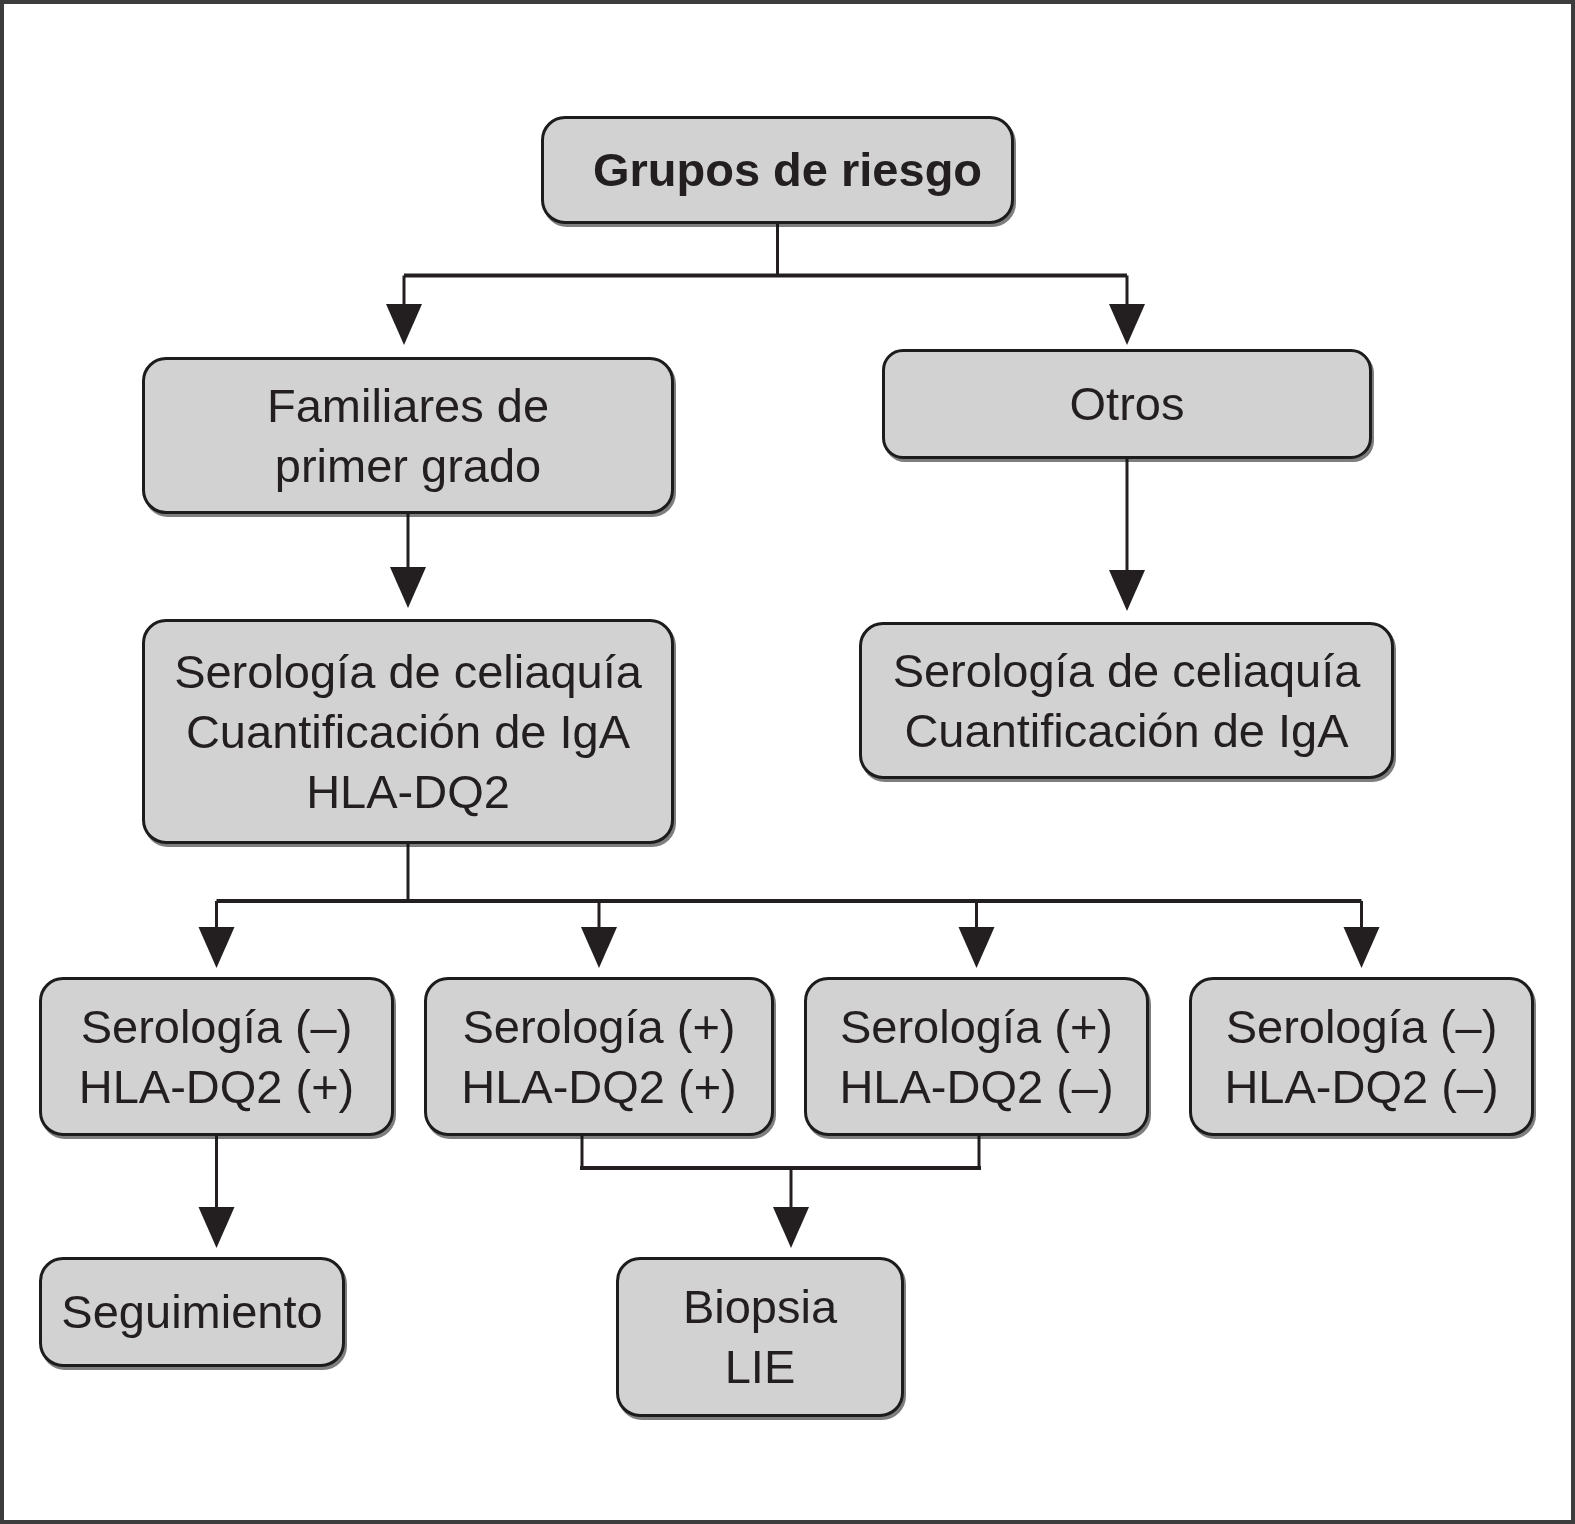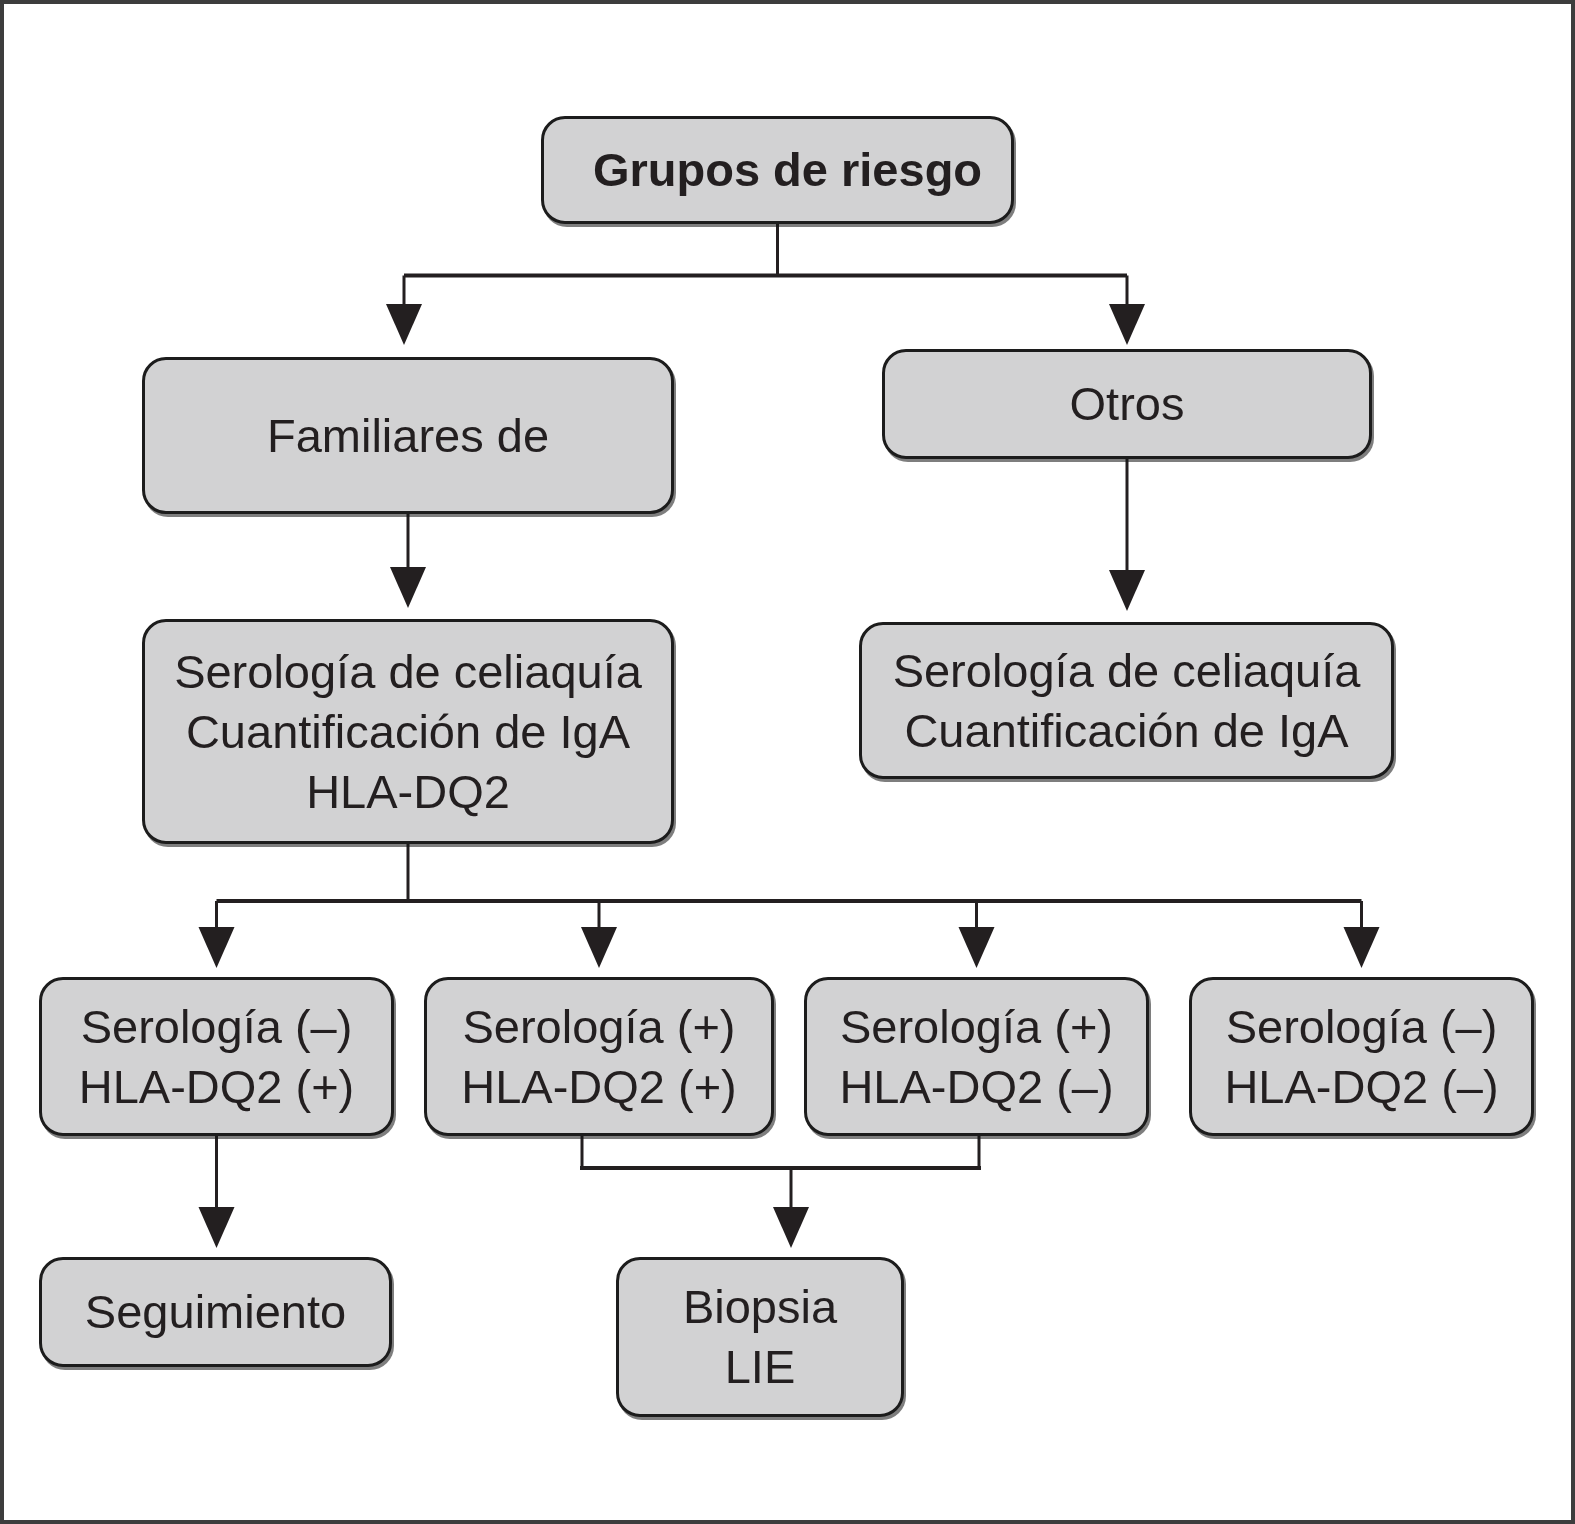--- a/index.html
+++ b/index.html
@@ -41,28 +41,28 @@
     color: var(--text, #231f20);
     font-size: 47px;
     line-height: 60px;
   }
   .node .line { display: block; white-space: nowrap; }
   .node.title-node { font-weight: bold; padding-left: 20px; }
 
   
   #node-grupos      { left: 537px;  top: 112px;  width: 473px; height: 108px; }
   #node-familiares  { left: 138px;  top: 353px;  width: 532px; height: 157px; }
-  #node-otros       { left: 878px;  top: 345px;  width: 490px; height: 110px; }
+  #node-otros       { left: 878px;  top: 345px;  width: 490px; height: 110px; border-radius: 21px; }
   #node-sero-left   { left: 138px;  top: 615px;  width: 532px; height: 225px; }
   #node-sero-right  { left: 855px;  top: 618px;  width: 535px; height: 157px; }
   #node-r1          { left: 35px;   top: 973px;  width: 355px; height: 159px; }
   #node-r2          { left: 420px;  top: 973px;  width: 350px; height: 159px; }
   #node-r3          { left: 800px;  top: 973px;  width: 345px; height: 159px; }
   #node-r4          { left: 1185px; top: 973px;  width: 345px; height: 159px; }
-  #node-seguimiento { left: 35px;   top: 1253px; width: 353px; height: 110px; }
+  #node-seguimiento { left: 35px;   top: 1253px; width: 306px; height: 110px; }
   #node-biopsia     { left: 612px;  top: 1253px; width: 288px; height: 160px; }
 </style>
 </head>
 <body>
 
 <div class="canvas" style="--background: #ffffff; --frame: #3d3d3d; --box-fill: #d2d2d3; --box-border: #1c1c1c; --text: #231f20; --line: #231f20;">
 
   <svg class="connector-layer" viewBox="0 0 1575 1524" xmlns="http://www.w3.org/2000/svg">
 
     <path d="M773.5 220 V 271.5" stroke-width="3"></path>
@@ -98,20 +98,21 @@
     <path d="M787 1164 V 1205" stroke-width="3"></path>
     <polygon points="769,1203 805,1203 787,1244"></polygon>
   </svg>
 
   <div class="node title-node" id="node-grupos">
     <span class="line">Grupos de riesgo</span>
   </div>
 
   <div class="node" id="node-familiares">
     <span class="line">Familiares de</span>
+    <span class="line">primer grado</span>
   </div>
 
   <div class="node" id="node-otros">
     <span class="line">Otros</span>
   </div>
 
   <div class="node" id="node-sero-left">
     <span class="line">Serología de celiaquía</span>
     <span class="line">Cuantificación de IgA</span>
     <span class="line">HLA-DQ2</span>

